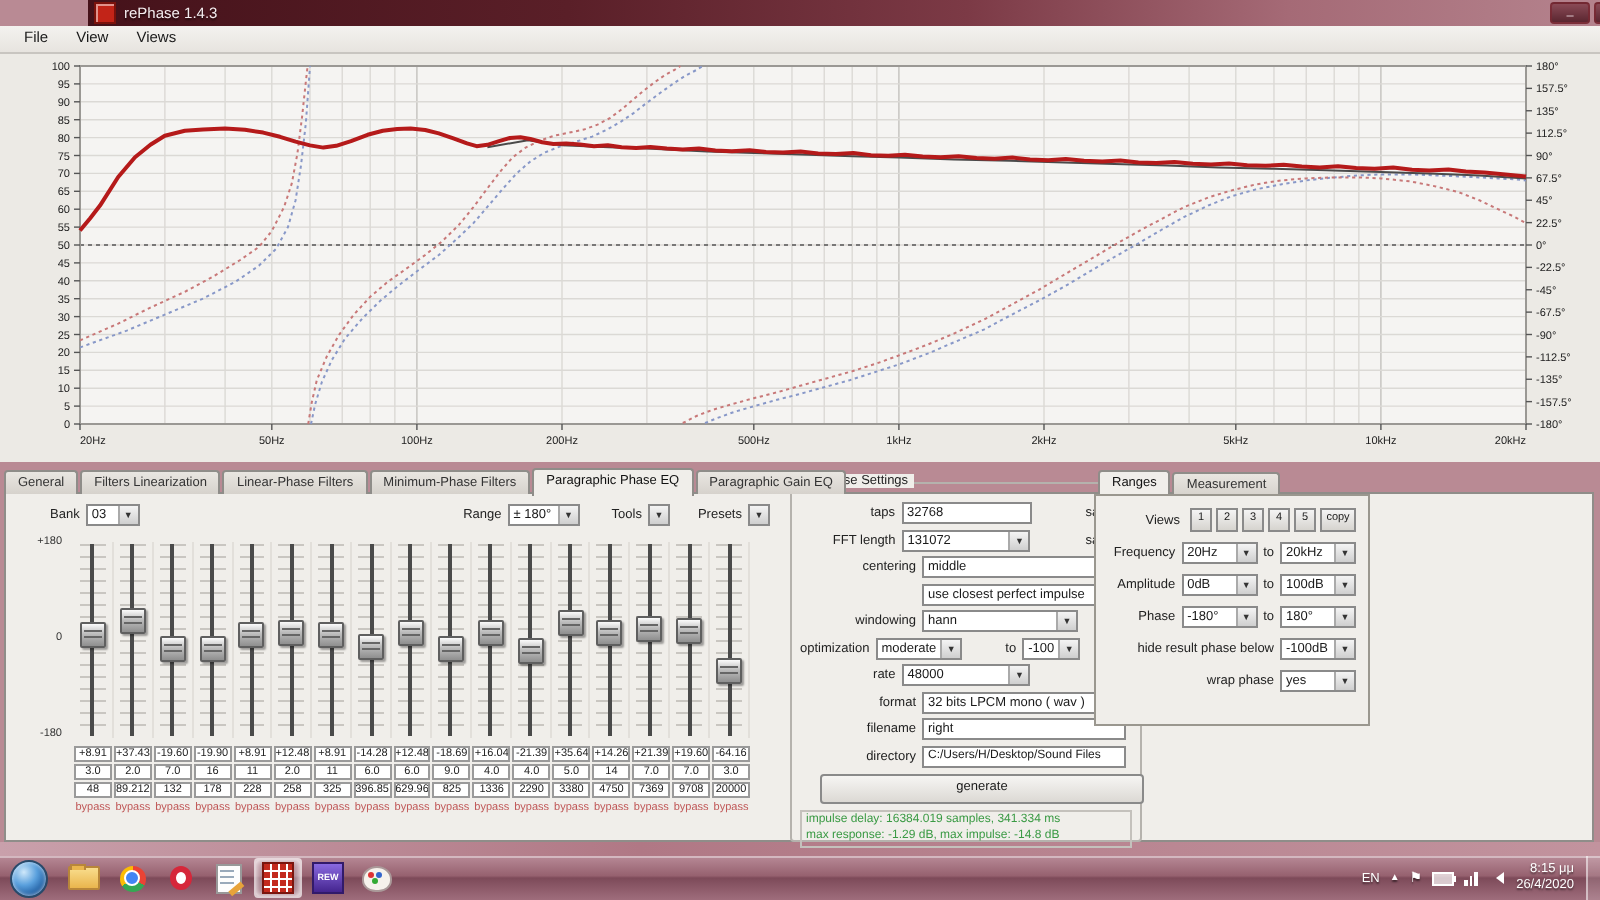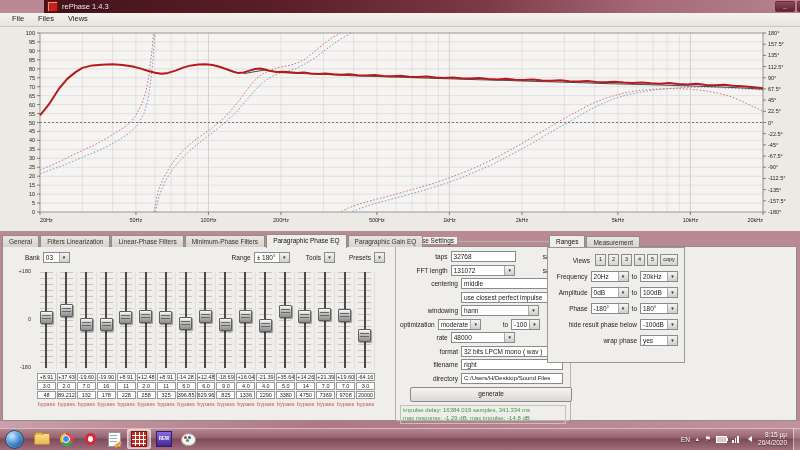--- a/index.html
+++ b/index.html
@@ -127,21 +127,21 @@
   <div id="titletext">rePhase 1.4.3</div>
   <div id="winbtns">
     <div class="winbtn">_</div>
     <div class="winbtn">□</div>
     <div class="winbtn">x</div>
   </div>
 </div>
 
 <div id="menubar" class="abs">
     <div class="menuitem">File</div>
-    <div class="menuitem">Files</div>
+    <div class="menuitem">View</div>
     <div class="menuitem">Views</div>
   </div>
 
 <div id="graph" class="abs"><svg width="800" height="204" viewBox="0 0 800 204" style="font-family:inherit">
       <rect x="40" y="6" width="723" height="179" fill="#f5f4f2" stroke="none"></rect>
       <line x1="82.43799343241918" y1="6" x2="82.43799343241918" y2="185" stroke="#dbd9d5" stroke-width="0.7"></line>
       <line x1="112.54822895501947" y1="6" x2="112.54822895501947" y2="185" stroke="#dbd9d5" stroke-width="0.7"></line>
       <line x1="135.90354208996104" y1="6" x2="135.90354208996104" y2="185" stroke="#dbd9d5" stroke-width="0.7"></line>
       <line x1="154.98622238743866" y1="6" x2="154.98622238743866" y2="185" stroke="#dbd9d5" stroke-width="0.7"></line>
       <line x1="171.12039868841643" y1="6" x2="171.12039868841643" y2="185" stroke="#dbd9d5" stroke-width="0.7"></line>

